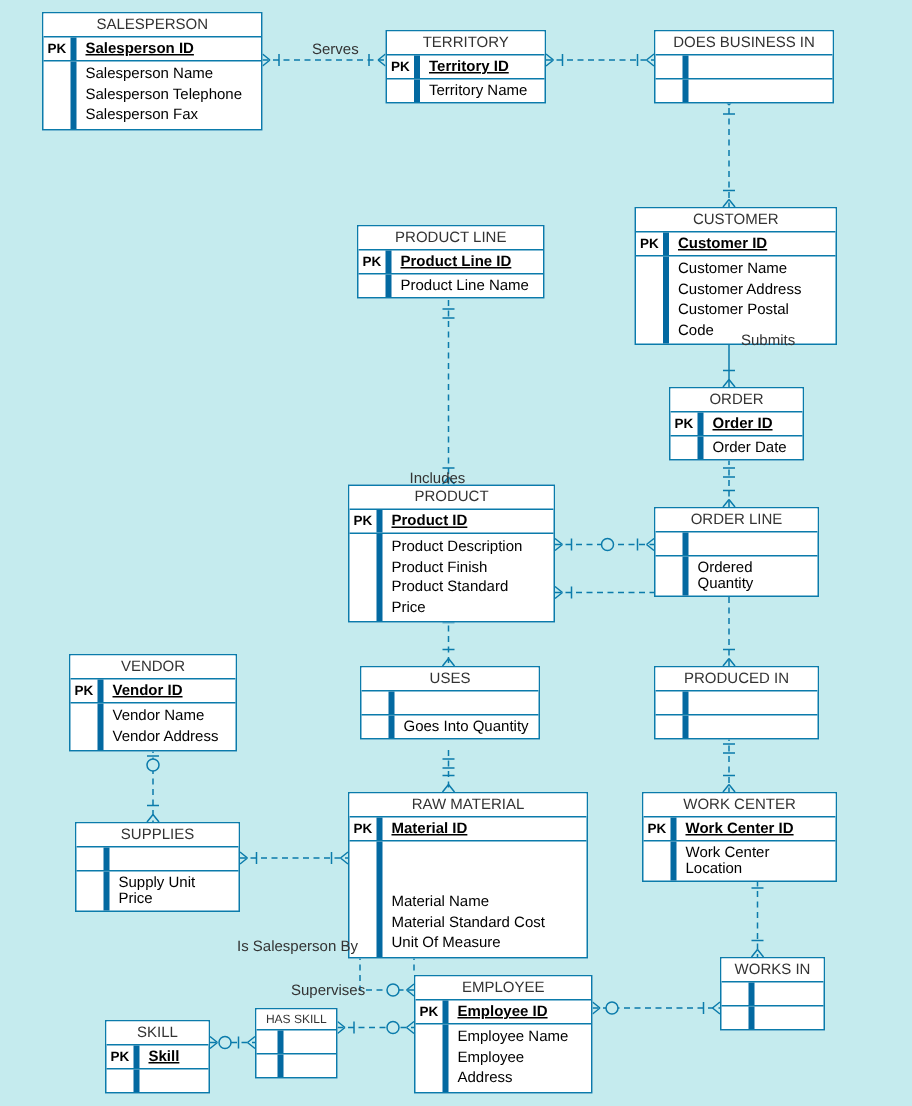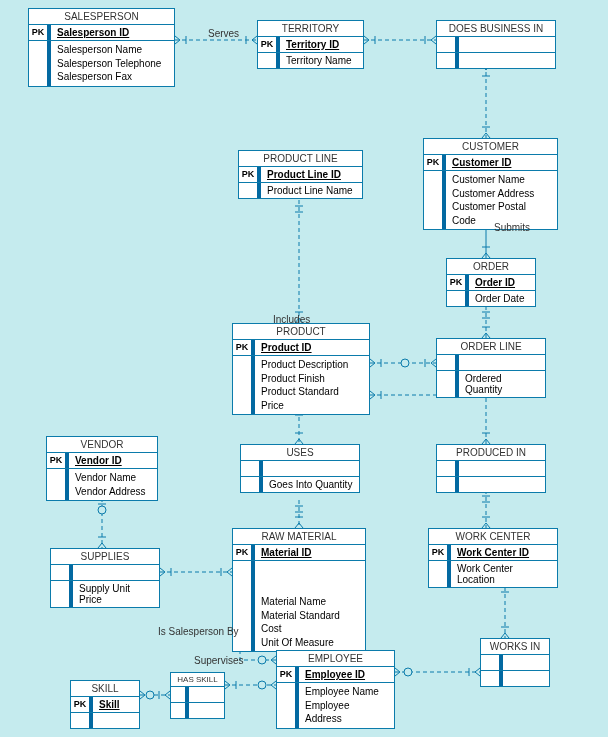--- a/index.html
+++ b/index.html
@@ -292,21 +292,21 @@
   <div class="entity-row">
       <div class="pk-col"></div>
       <div class="attr-col">&nbsp;</div>
     </div>
   <div class="entity-row">
     <div class="pk-col"></div>
     <div class="attr-col">Supply Unit Price</div>
   </div>
 </div>
 
-<div class="entity" style="left:232px; top:528px; width:134px;">
+<div class="entity" style="left:232px; top:528px; width:160px;">
   <div class="entity-title">RAW MATERIAL</div>
   <div class="entity-row">
     <div class="pk-col">PK</div>
     <div class="attr-col bold underline">Material ID</div>
   </div>
   <div class="entity-row">
     <div class="pk-col"></div>
     <div class="attr-col multi" style="white-space:pre-line;margin-top:32px;">Material Name
 Material Standard Cost
 Unit Of Measure</div>

